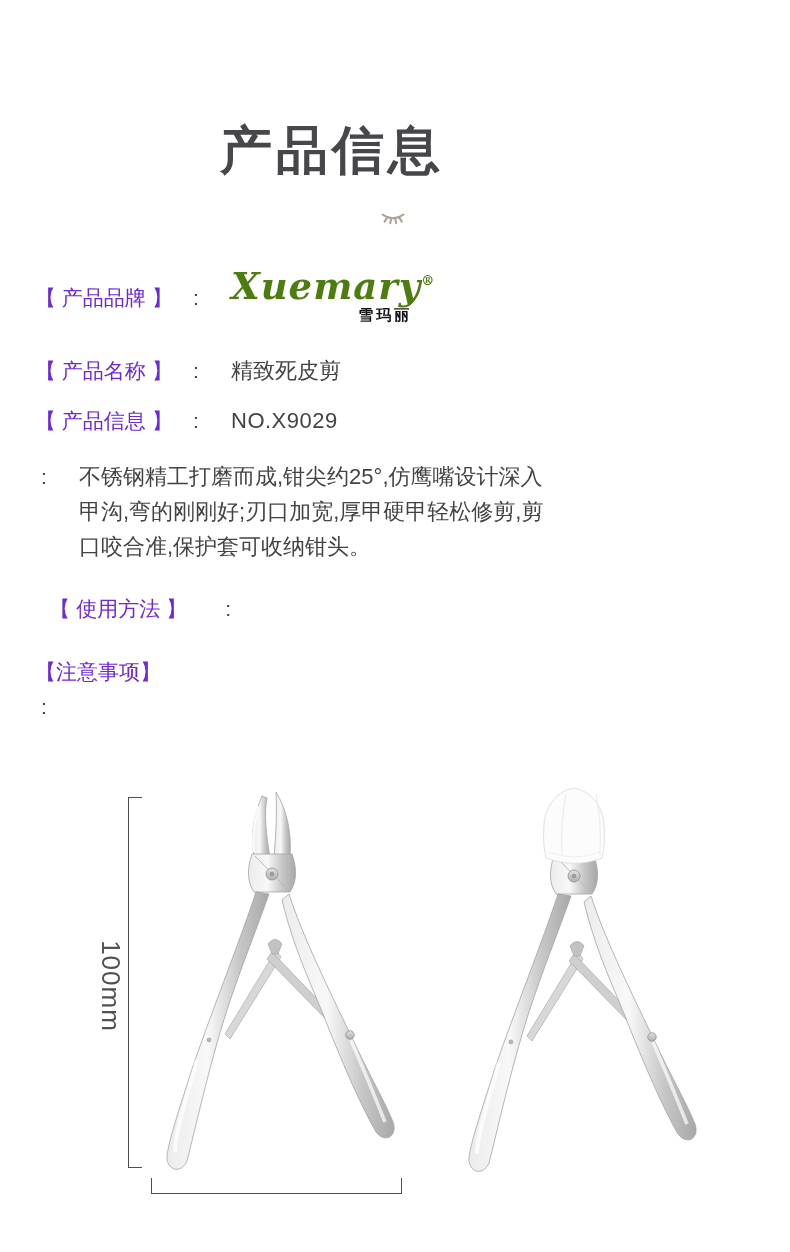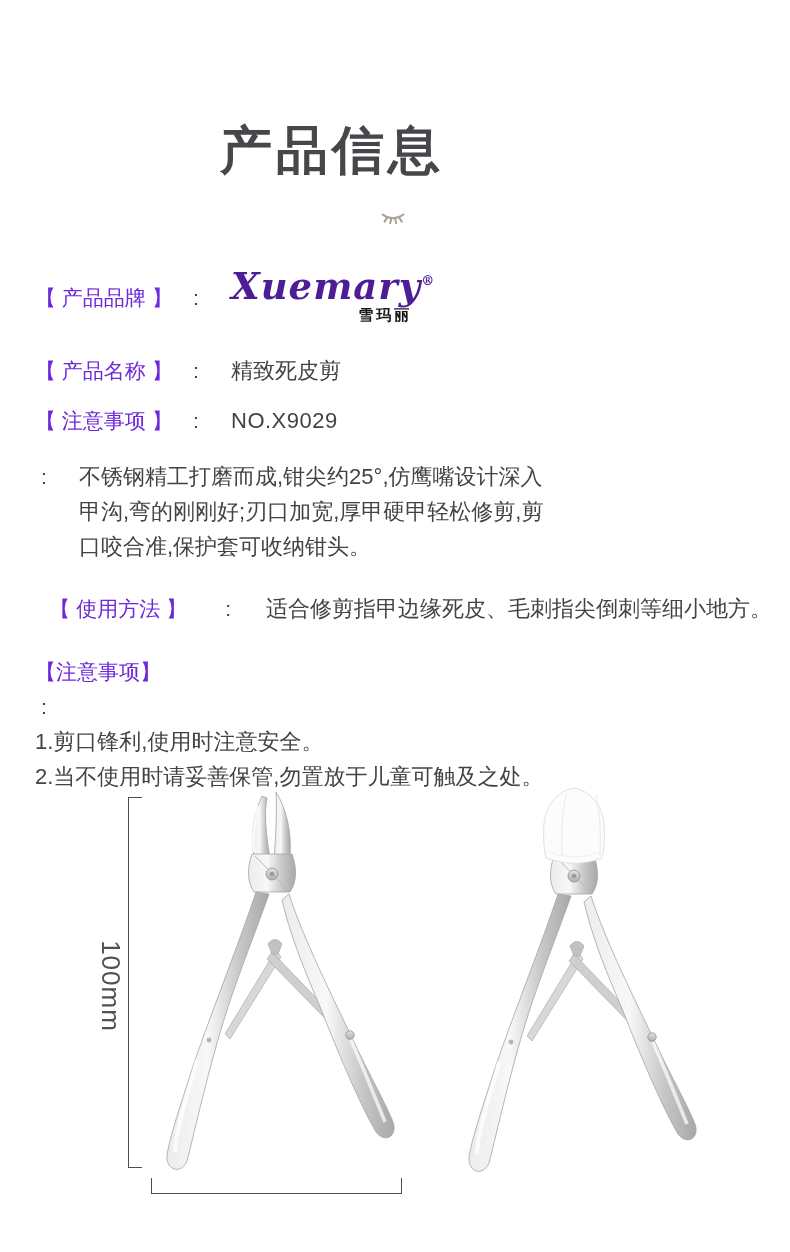--- a/index.html
+++ b/index.html
@@ -56,21 +56,21 @@
   .row-material{top:459px;}
   .row-usage{top:591px;text-align:right;}
   .row-notice{top:654px;flex-direction:column;}
   
   .logo{display:inline-block;margin-top:-2px;}
   .logo-script{
     font-family:"DejaVu Serif","Liberation Serif",serif;
     font-style:italic;
     font-size:37px;line-height:42px;
     font-weight:600;
-    color:#4c1d95;
+    color:#4d7c0f;
     letter-spacing:1px;
   }
   .logo-script .reg{
     font-size:13px;font-style:normal;
     vertical-align:14px;letter-spacing:0;
   }
   .logo-cn{
     font-size:15px;line-height:18px;
     font-weight:700;color:#141417;
     letter-spacing:3px;
@@ -130,47 +130,42 @@
     </span>
   </div>
 
   <div class="row row-name">
     <span class="label">【 产品名称 】</span>
     <span class="colon">:</span>
     <span class="content">精致死皮剪</span>
   </div>
 
   <div class="row row-model">
-    <span class="label">【 注意事项 】</span>
+    <span class="label">【 产品信息 】</span>
     <span class="colon">:</span>
     <span class="content">NO.X9029</span>
   </div>
 
   <div class="row row-material">
     <span class="colon">:</span>
     <span class="content">
       <span class="line">不锈钢精工打磨而成,钳尖约25°,仿鹰嘴设计深入</span>
       <span class="line">甲沟,弯的刚刚好;刃口加宽,厚甲硬甲轻松修剪,剪</span>
       <span class="line">口咬合准,保护套可收纳钳头。</span>
     </span>
   </div>
 
   <div class="row row-usage">
     <span class="label">【 使用方法 】</span>
     <span class="colon">:</span>
-    <span class="content">适合修剪指甲边缘死皮、毛刺指尖倒刺等细小地方。</span>
   </div>
 
   <div class="row row-notice">
     <span class="label">【注意事项】</span>
     <span class="colon">:</span>
-    <span class="content">
-      <span class="line">1.剪口锋利,使用时注意安全。</span>
-      <span class="line">2.当不使用时请妥善保管,勿置放于儿童可触及之处。</span>
-    </span>
   </div>
 
   <svg class="figure-svg" width="630" height="402" viewBox="0 0 630 402">
     <defs>
       <linearGradient id="steel" x1="0" y1="0" x2="1" y2="0">
         <stop offset="0" stop-color="#ececec"></stop>
         <stop offset="0.4" stop-color="#f8f8f8"></stop>
         <stop offset="0.72" stop-color="#c6c6c6"></stop>
         <stop offset="1" stop-color="#a8a8a8"></stop>
       </linearGradient>

